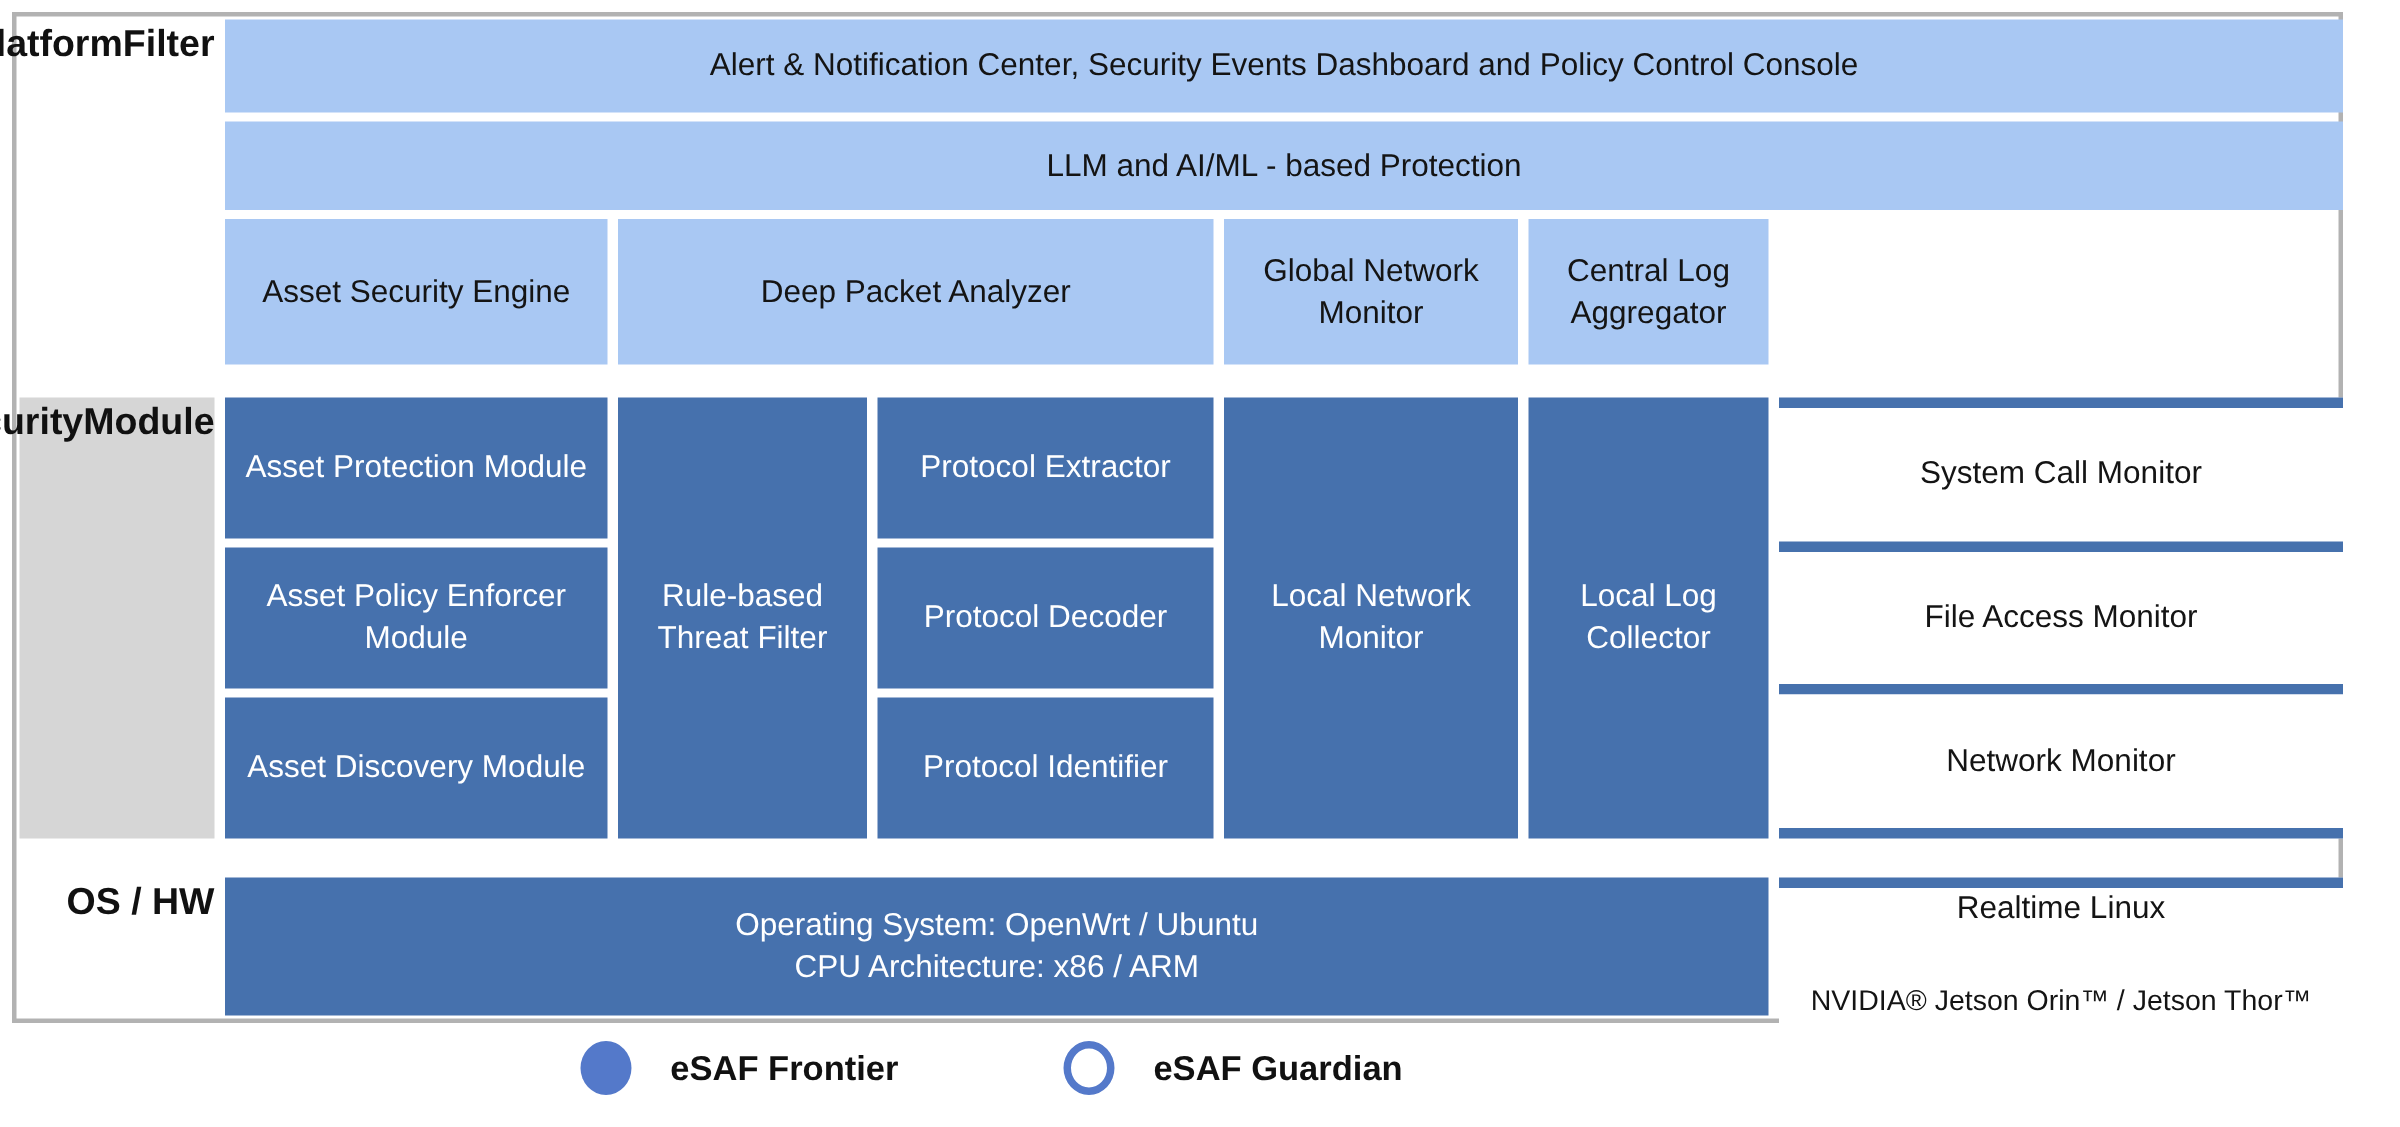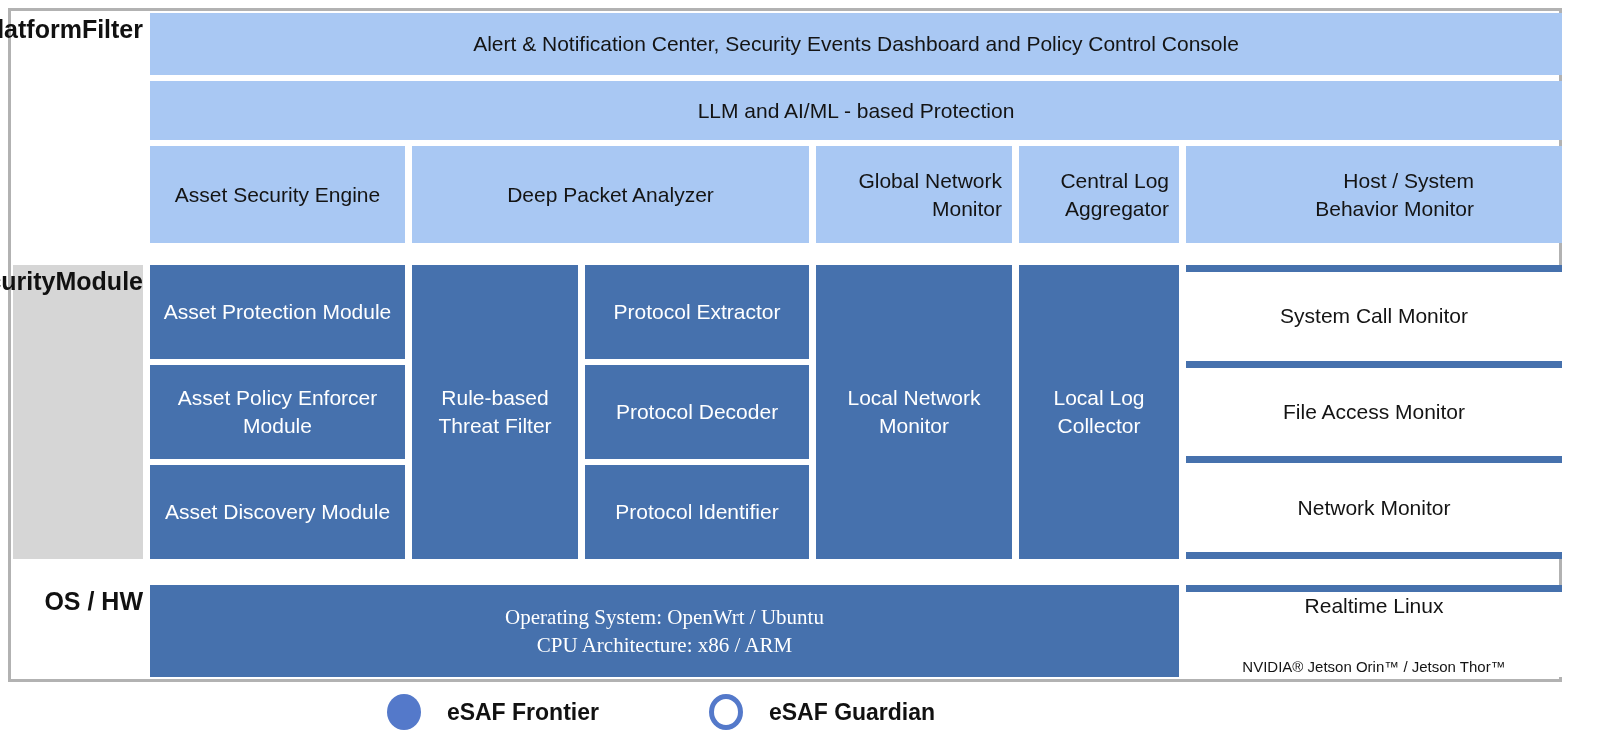--- a/index.html
+++ b/index.html
@@ -13,46 +13,46 @@
         column-gap:7px;row-gap:6px;}
   .band-platform{grid-template-rows:62px 59px 97px;}
   .band-security{grid-template-rows:94px 94px 94px;margin-top:22px;}
   .band-oshw{grid-template-rows:92px;margin-top:26px;}
 
   .rowlabel{display:flex;flex-direction:row;justify-content:flex-end;
             padding-left:30px;font-weight:bold;font-size:25px;line-height:1.32;color:#111;}
   .rowlabel.gray{background:#d6d6d6;}
 
   .lightbox{background:#a9c8f3;display:flex;align-items:center;justify-content:center;
-            text-align:right;font-size:21px;line-height:1.3;color:#141414;padding:0 10px;}
+            text-align:center;font-size:21px;line-height:1.3;color:#141414;padding:0 10px;}
   .darkbox{background:#4671ad;display:flex;align-items:center;justify-content:center;
            text-align:center;font-size:21px;line-height:1.35;color:#ffffff;padding:0 10px;}
 
   .span-all{grid-column:2/8;}
   .c1{grid-column:2;} .c2a{grid-column:3;} .c2b{grid-column:4;}
   .c2ab{grid-column:3/5;} .c3{grid-column:5;} .c4{grid-column:6;} .c5{grid-column:7;}
   .r1{grid-row:1;} .r2{grid-row:2;} .r3{grid-row:3;} .rall{grid-row:1/4;}
-  .os-span{grid-column:2/7;font-family:Liberation Serif, serif;}
+  .os-span{grid-column:2/7;}
 
   .hostcol{display:flex;flex-direction:column;background:#ffffff;}
   .hostbar{height:7px;background:#4671ad;flex:0 0 auto;}
   .hostcell{flex:1 1 auto;display:flex;align-items:center;justify-content:center;
             font-size:21px;color:#141414;text-align:center;background:#ffffff;}
 
   .wrap-narrow{display:inline-block;max-width:190px;}
   .wrap-host{display:inline-block;max-width:200px;}
 
   .osbox{flex-direction:column;}
   .osline{display:block;}
 
   .rtcol{display:flex;flex-direction:column;background:#ffffff;}
   .rtcell{flex:1 1 auto;display:flex;flex-direction:column;align-items:center;
           justify-content:center;background:#ffffff;text-align:center;}
   .rt-title{font-size:21px;color:#141414;line-height:1.3;}
-  .rt-sub{font-size:15px;color:#141414;line-height:1.4;margin-top:36px;}
+  .rt-sub{font-size:19px;color:#141414;line-height:1.4;margin-top:36px;}
 
   .legend{position:absolute;left:0;top:694px;width:1322px;display:flex;
           justify-content:center;align-items:center;gap:110px;}
   .legend-item{display:flex;align-items:center;gap:26px;}
   .legend-label{font-size:23px;font-weight:bold;color:#111;}
   .dot{width:34px;height:36px;border-radius:50%;}
   .dot.filled{background:#5479ca;}
   .dot.outline{background:#ffffff;border:5px solid #5479ca;box-sizing:border-box;}
 </style>
 </head>
@@ -81,23 +81,20 @@
         <span>Asset Security Engine</span>
       </div>
       <div class="lightbox c2ab r3">
         <span>Deep Packet Analyzer</span>
       </div>
       <div class="lightbox c3 r3">
         <span class="wrap-narrow">Global Network Monitor</span>
       </div>
       <div class="lightbox c4 r3">
         <span class="wrap-narrow">Central Log Aggregator</span>
-      </div>
-      <div class="lightbox c5 r3">
-        <span class="wrap-host">Host / System Behavior Monitor</span>
       </div>
     </div>
 
     <div class="band band-security">
       <div class="rowlabel gray rall" style="grid-column:1;padding-left:48px;">
         <span>Security</span>
         <span>Module</span>
       </div>
 
       <div class="darkbox c1 r1">

